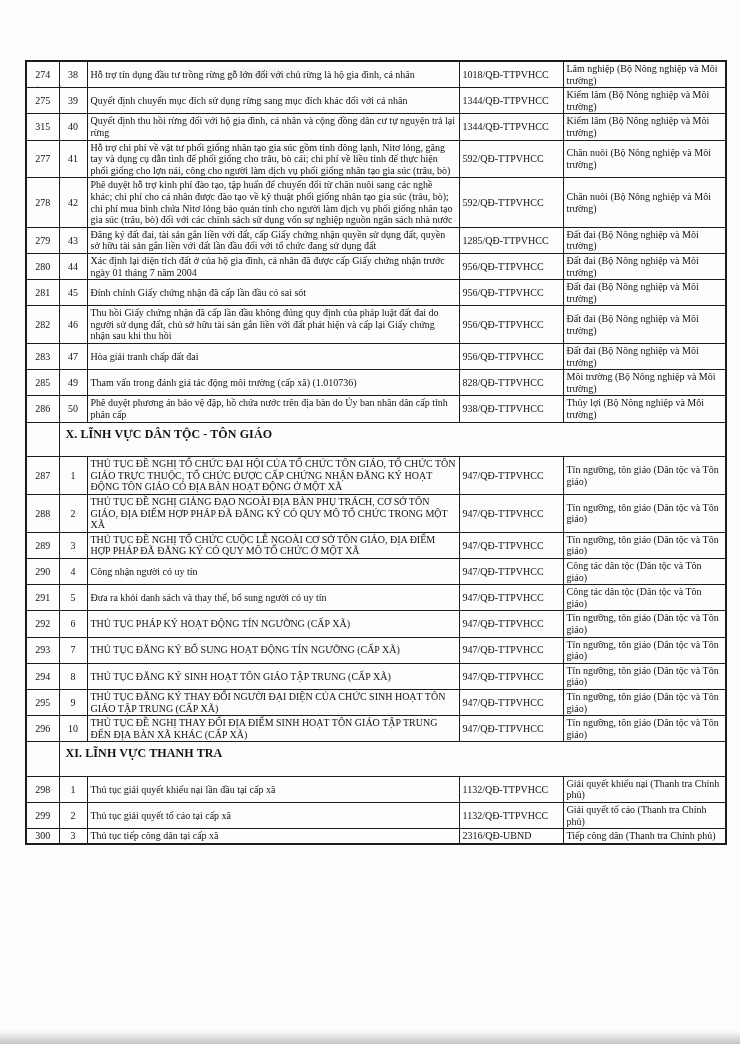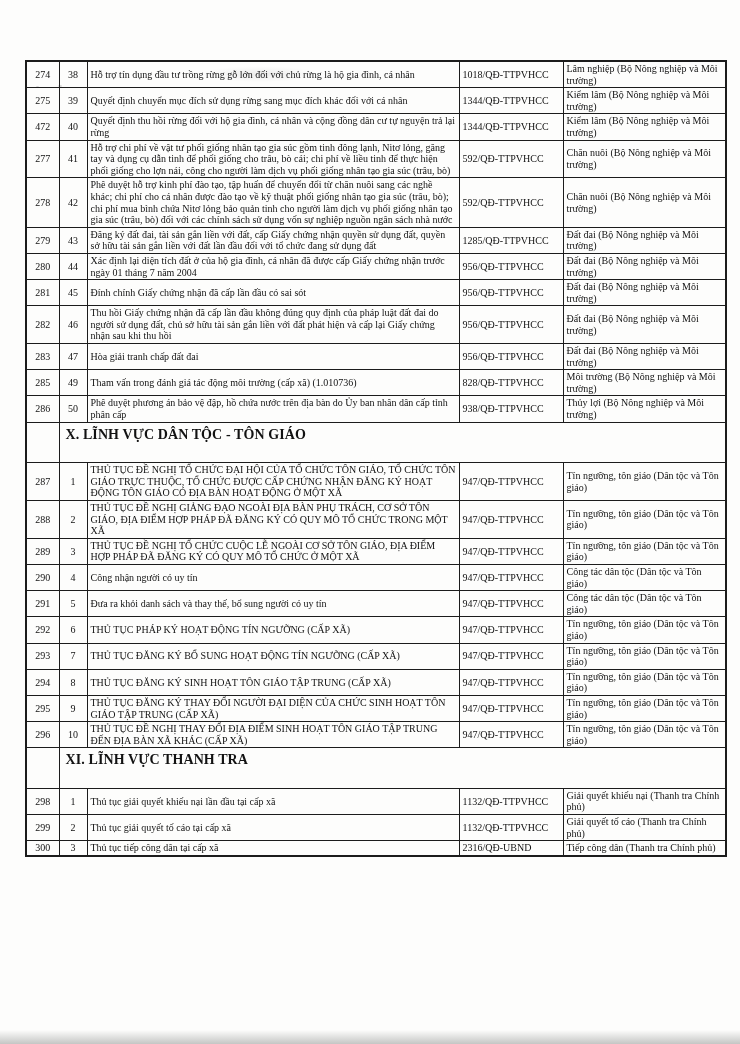--- a/index.html
+++ b/index.html
@@ -54,23 +54,23 @@
     font-size: 10px;
     line-height: 11.6px;
     padding: 1px 3px;
     vertical-align: middle;
     word-wrap: break-word;
   }
   td.num { text-align: center; padding: 1px 1px; }
   td.code { }
   tr.section-row td {
     font-weight: bold;
-    font-size: 14px;
+    font-size: 12px;
     letter-spacing: .1px;
-    padding: 6px 4px 22px 6px;
+    padding: 6px 4px 16px 6px;
   }
 </style>
 </head>
 <body>
 
 <div class="sheet">
   <div class="smudge"></div>
   <div class="speck s1"></div>
   <div class="speck s2"></div>
 
@@ -93,21 +93,21 @@
 
   <tr>
     <td class="num">275</td>
     <td class="num">39</td>
     <td class="desc">Quyết định chuyển mục đích sử dụng rừng sang mục đích khác đối với cá nhân</td>
     <td class="code">1344/QĐ-TTPVHCC</td>
     <td class="field">Kiểm lâm (Bộ Nông nghiệp và Môi trường)</td>
   </tr>
 
   <tr>
-    <td class="num">472</td>
+    <td class="num">315</td>
     <td class="num">40</td>
     <td class="desc">Quyết định thu hồi rừng đối với hộ gia đình, cá nhân và cộng đồng dân cư tự nguyện trả lại rừng</td>
     <td class="code">1344/QĐ-TTPVHCC</td>
     <td class="field">Kiểm lâm (Bộ Nông nghiệp và Môi trường)</td>
   </tr>
 
   <tr>
     <td class="num">277</td>
     <td class="num">41</td>
     <td class="desc">Hỗ trợ chi phí về vật tư phối giống nhân tạo gia súc gồm tinh đông lạnh, Nitơ lỏng, găng tay và dụng cụ dẫn tinh để phối giống cho trâu, bò cái; chi phí về liều tinh để thực hiện phối giống cho lợn nái, công cho người làm dịch vụ phối giống nhân tạo gia súc (trâu, bò)</td>

